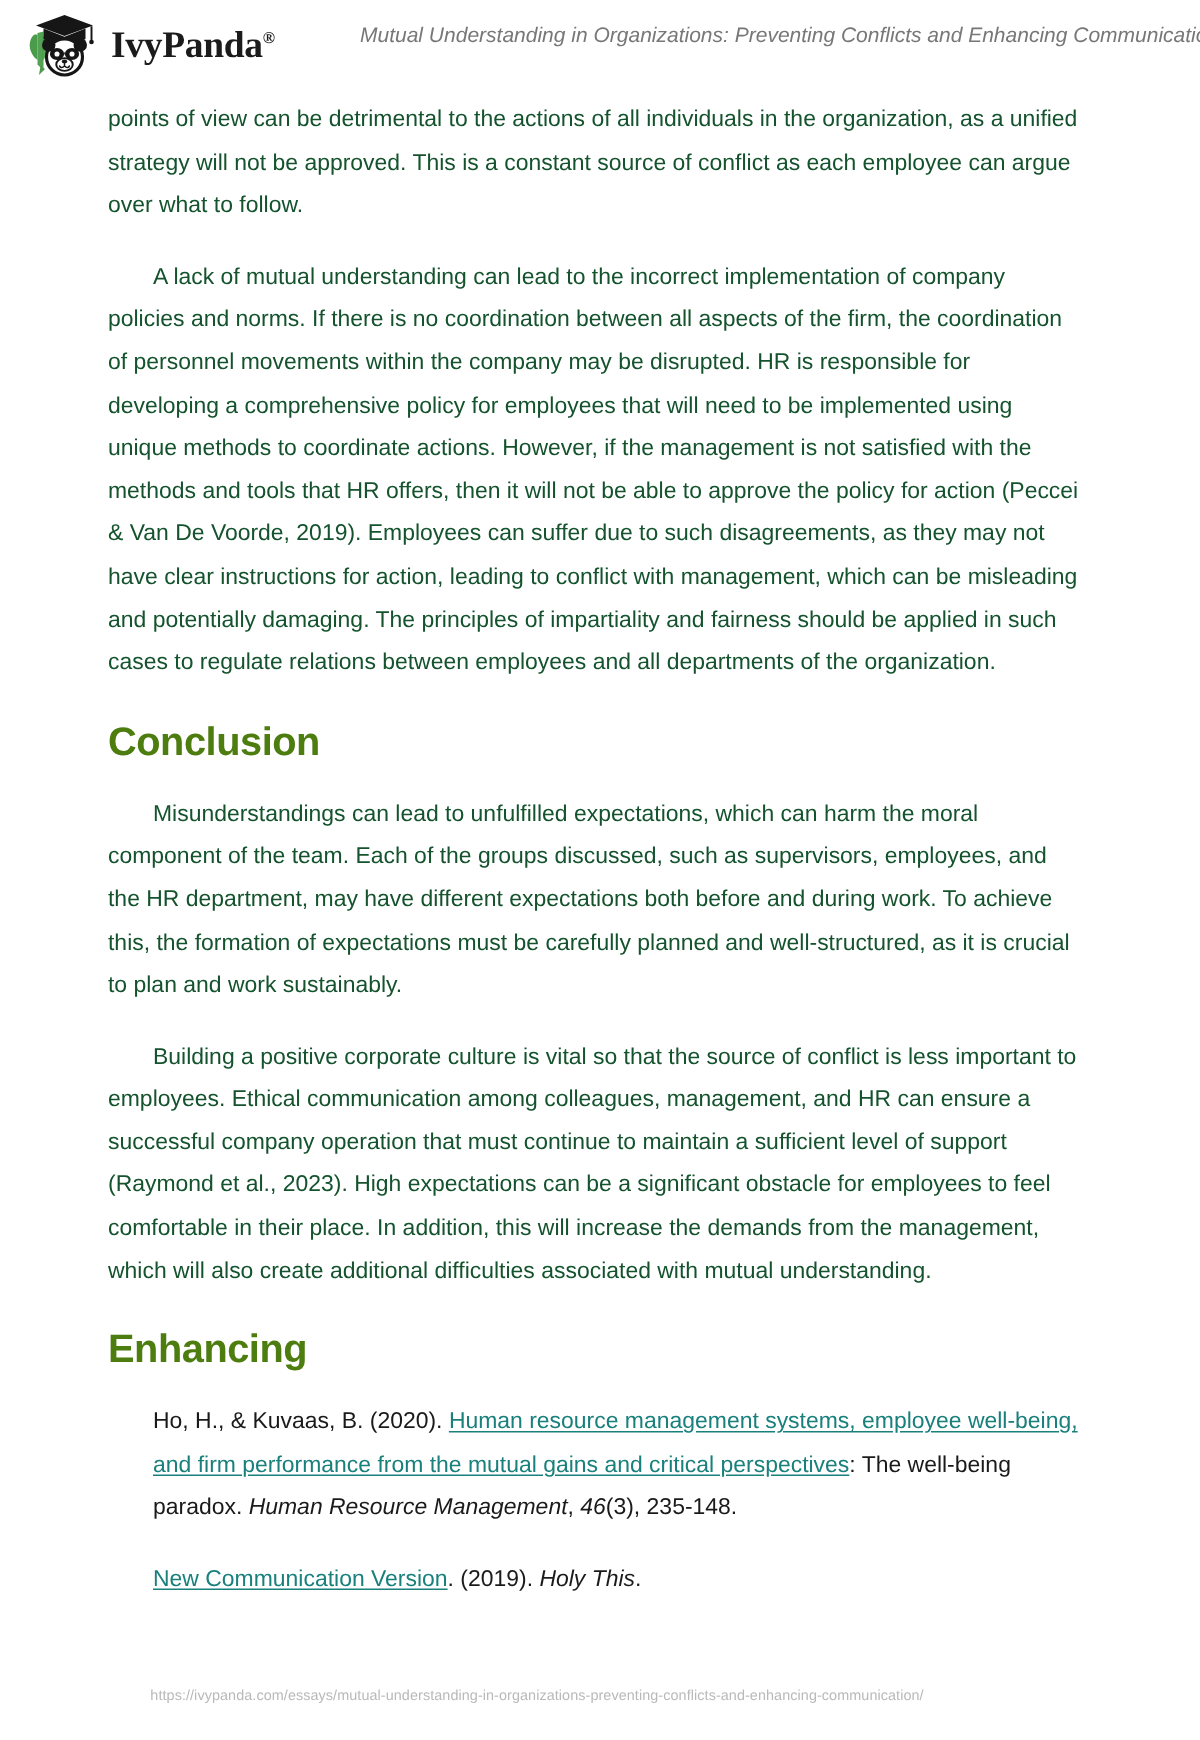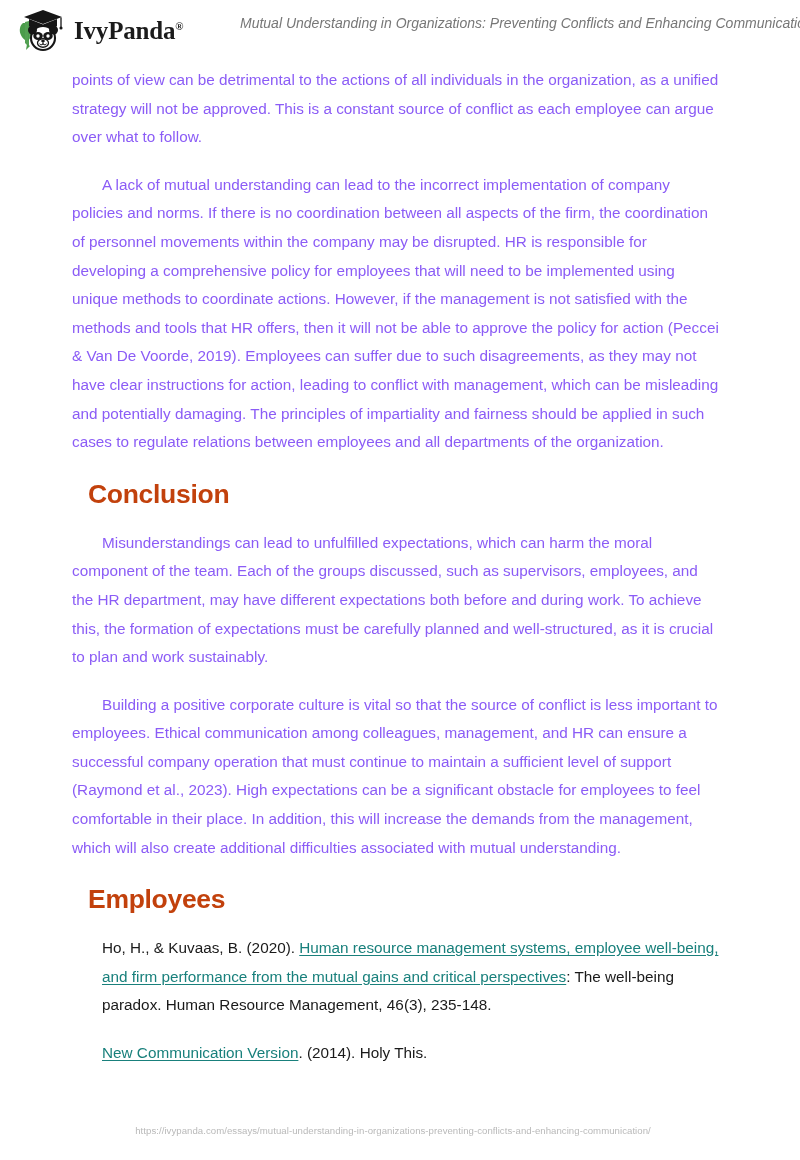--- a/index.html
+++ b/index.html
@@ -73,64 +73,64 @@
   .content {
     position: absolute;
     left: 72px;
     top: 66px;
     width: 651px;
   }
   p.para {
     margin: 0 0 19px 0;
     font-size: 15.3px;
     line-height: 28.6px;
-    color: #8b5cf6;
+    color: #14532d;
     text-align: left;
   }
   p.para.indent::before {
     content: "";
     display: inline-block;
     width: 30px;
   }
   p.para.cont {
     margin-top: 0;
   }
   h2.section-heading {
-    margin: 20px 0 18px 16px;
+    margin: 20px 0 18px 0;
     font-size: 26.5px;
     line-height: 34px;
     font-weight: bold;
-    color: #c2410c;
+    color: #4d7c0f;
     letter-spacing: -0.3px;
   }
   .ref-entry {
     margin: 0 0 19px 0;
     font-size: 15.3px;
     line-height: 28.6px;
     color: #1a1a1a;
     padding-left: 30px;
     text-indent: 0;
   }
   .ref-link {
     color: #19807c;
     text-decoration: underline;
     text-decoration-color: #19807c;
     text-underline-offset: 2px;
   }
   .ital {
+    font-style: italic;
   }
 
   
   .page-footer {
     position: absolute;
     left: 0;
     bottom: 22px;
     width: 716px;
     text-align: center;
-    margin-left: 35px;
   }
   .footer-url {
     font-size: 9.6px;
     color: #b9b9b9;
     letter-spacing: 0.05px;
   }
 </style>
 </head>
 <body>
 
@@ -181,25 +181,25 @@
     <p class="para cont">points of view can be detrimental to the actions of all individuals in the organization, as a unified strategy will not be approved. This is a constant source of conflict as each employee can argue over what to follow.</p>
 
     <p class="para indent">A lack of mutual understanding can lead to the incorrect implementation of company policies and norms. If there is no coordination between all aspects of the firm, the coordination of personnel movements within the company may be disrupted. HR is responsible for developing a comprehensive policy for employees that will need to be implemented using unique methods to coordinate actions. However, if the management is not satisfied with the methods and tools that HR offers, then it will not be able to approve the policy for action (Peccei &amp; Van De Voorde, 2019). Employees can suffer due to such disagreements, as they may not have clear instructions for action, leading to conflict with management, which can be misleading and potentially damaging. The principles of impartiality and fairness should be applied in such cases to regulate relations between employees and all departments of the organization.</p>
 
     <h2 class="section-heading">Conclusion</h2>
 
     <p class="para indent">Misunderstandings can lead to unfulfilled expectations, which can harm the moral component of the team. Each of the groups discussed, such as supervisors, employees, and the HR department, may have different expectations both before and during work. To achieve this, the formation of expectations must be carefully planned and well-structured, as it is crucial to plan and work sustainably.</p>
 
     <p class="para indent">Building a positive corporate culture is vital so that the source of conflict is less important to employees. Ethical communication among colleagues, management, and HR can ensure a successful company operation that must continue to maintain a sufficient level of support (Raymond et al., 2023). High expectations can be a significant obstacle for employees to feel comfortable in their place. In addition, this will increase the demands from the management, which will also create additional difficulties associated with mutual understanding.</p>
 
-    <h2 class="section-heading">Employees</h2>
+    <h2 class="section-heading">Enhancing</h2>
 
     <p class="ref-entry"><span>Ho, H., &amp; Kuvaas, B. (2020). </span><a class="ref-link" href="#">Human resource management systems, employee well-being, and firm performance from the mutual gains and critical perspectives</a><span>: The well-being paradox. </span><span class="ital">Human Resource Management</span><span>, </span><span class="ital">46</span><span>(3), 235-148.</span></p>
 
-    <p class="ref-entry"><a class="ref-link" href="#">New Communication Version</a><span>. (2014). </span><span class="ital">Holy This</span><span>.</span></p>
+    <p class="ref-entry"><a class="ref-link" href="#">New Communication Version</a><span>. (2019). </span><span class="ital">Holy This</span><span>.</span></p>
 
   </div>
 
   <div class="page-footer">
     <span class="footer-url">https://ivypanda.com/essays/mutual-understanding-in-organizations-preventing-conflicts-and-enhancing-communication/</span>
   </div>
 
 </div>
 
 </body></html>

